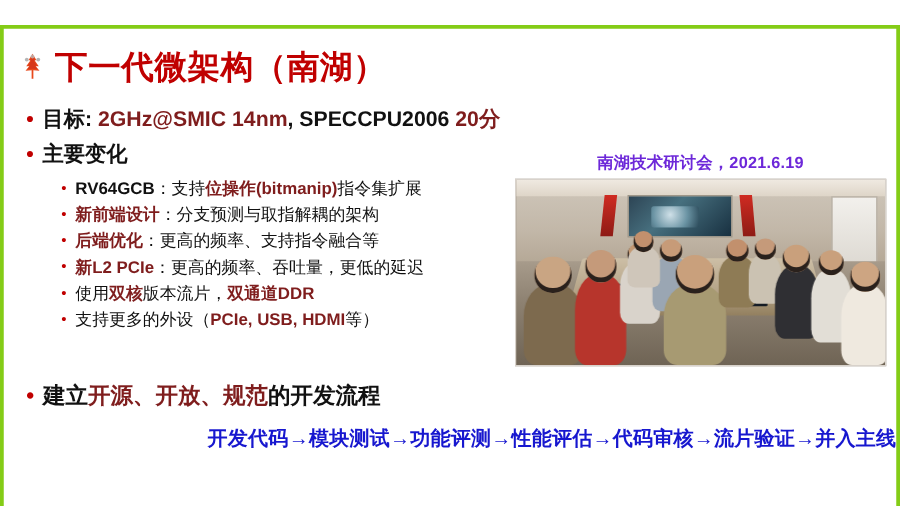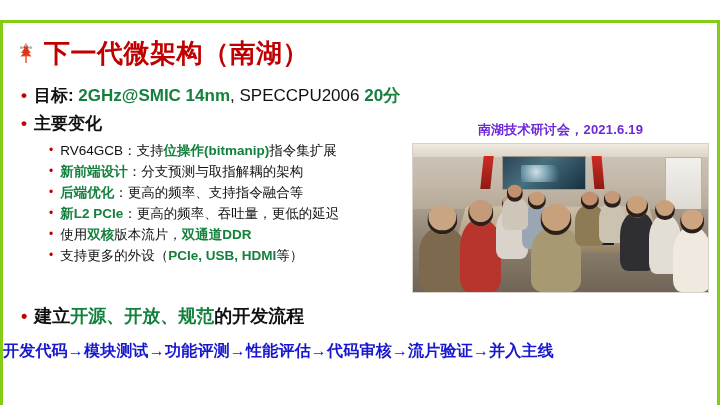--- a/index.html
+++ b/index.html
@@ -86,23 +86,23 @@
   }
   .lvl2 .dot {
     color: #C00000;
     font-size: 12px;
     line-height: 1.62;
     margin-right: 7px;
     flex: 0 0 auto;
   }
   .lvl2 .txt { white-space: nowrap; }
 
-  .red { color: #15803d; font-weight: bold; }
+  .red { color: #7f1d1d; font-weight: bold; }
   .blk { color: #111111; }
-  .bold { font-weight: normal; }
+  .bold { font-weight: bold; }
 
   
   .photo-block {
     position: absolute;
     left: 409px;
     top: 98px;
     width: 297px;
   }
   .photo-caption {
     font-size: 13px;
@@ -202,21 +202,21 @@
     color: #9a9a9a;
     letter-spacing:0.3px;
   }
   .footer .en { font-size: 8.5px; }
 
   
   .flow {
     position:absolute;
     left:0; right:0;
     top: 318px;
-    text-align:left;
+    text-align:right;
     font-size: 16px;
     font-weight: bold;
     color: #1717cf;
     letter-spacing: 0.2px;
     white-space: nowrap;
   }
   .flow .arr { font-weight: bold; }
 
   .process-head {
     position:absolute;

